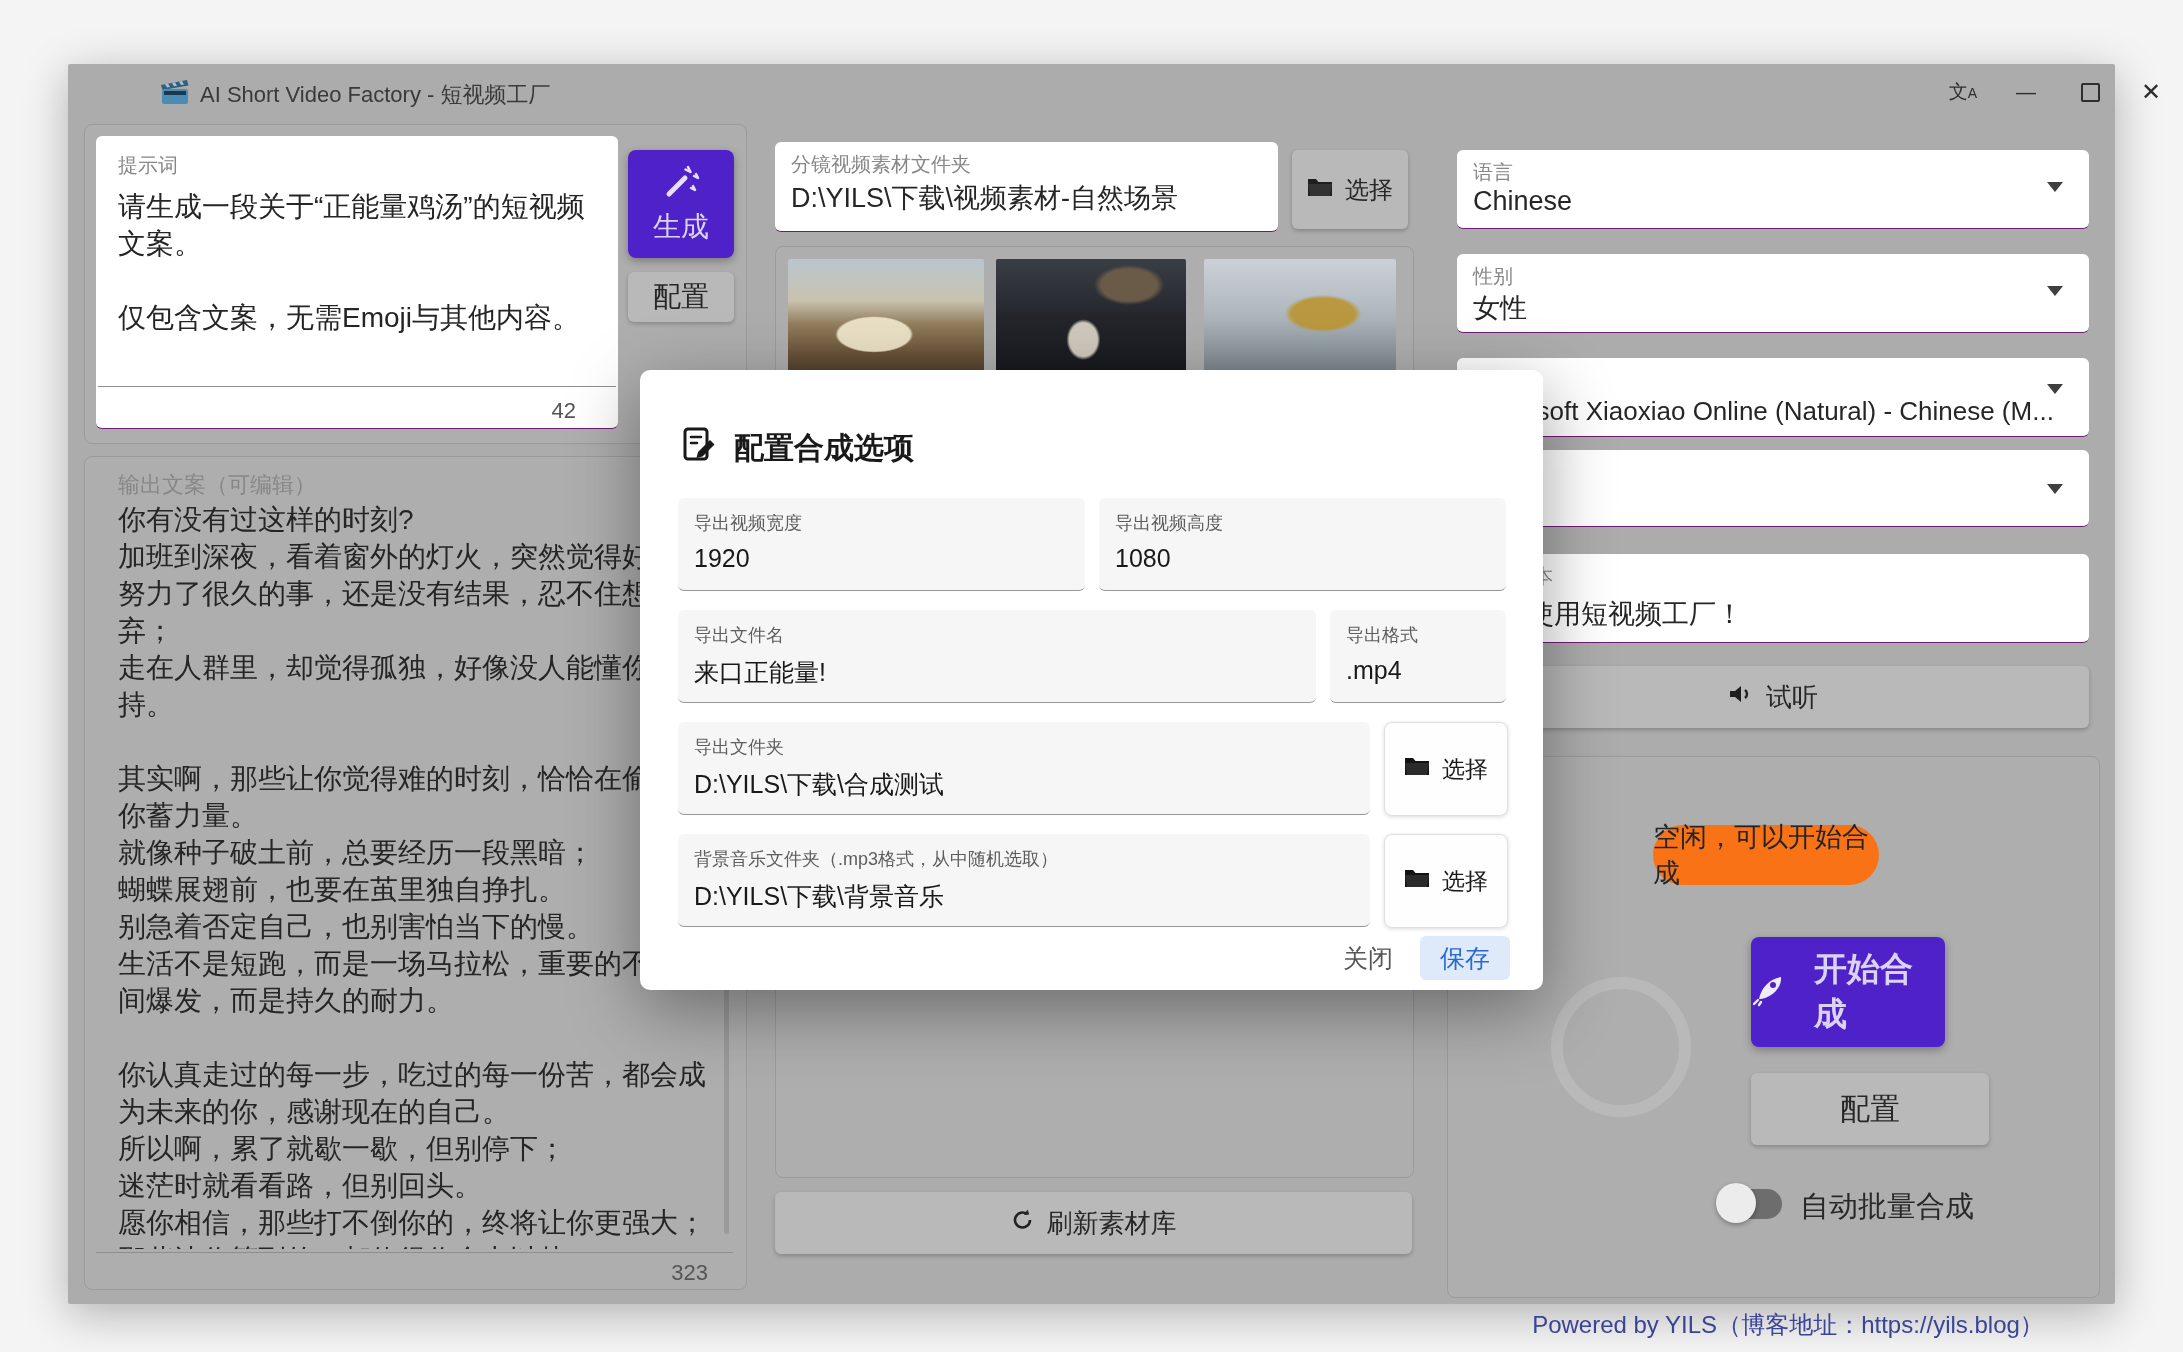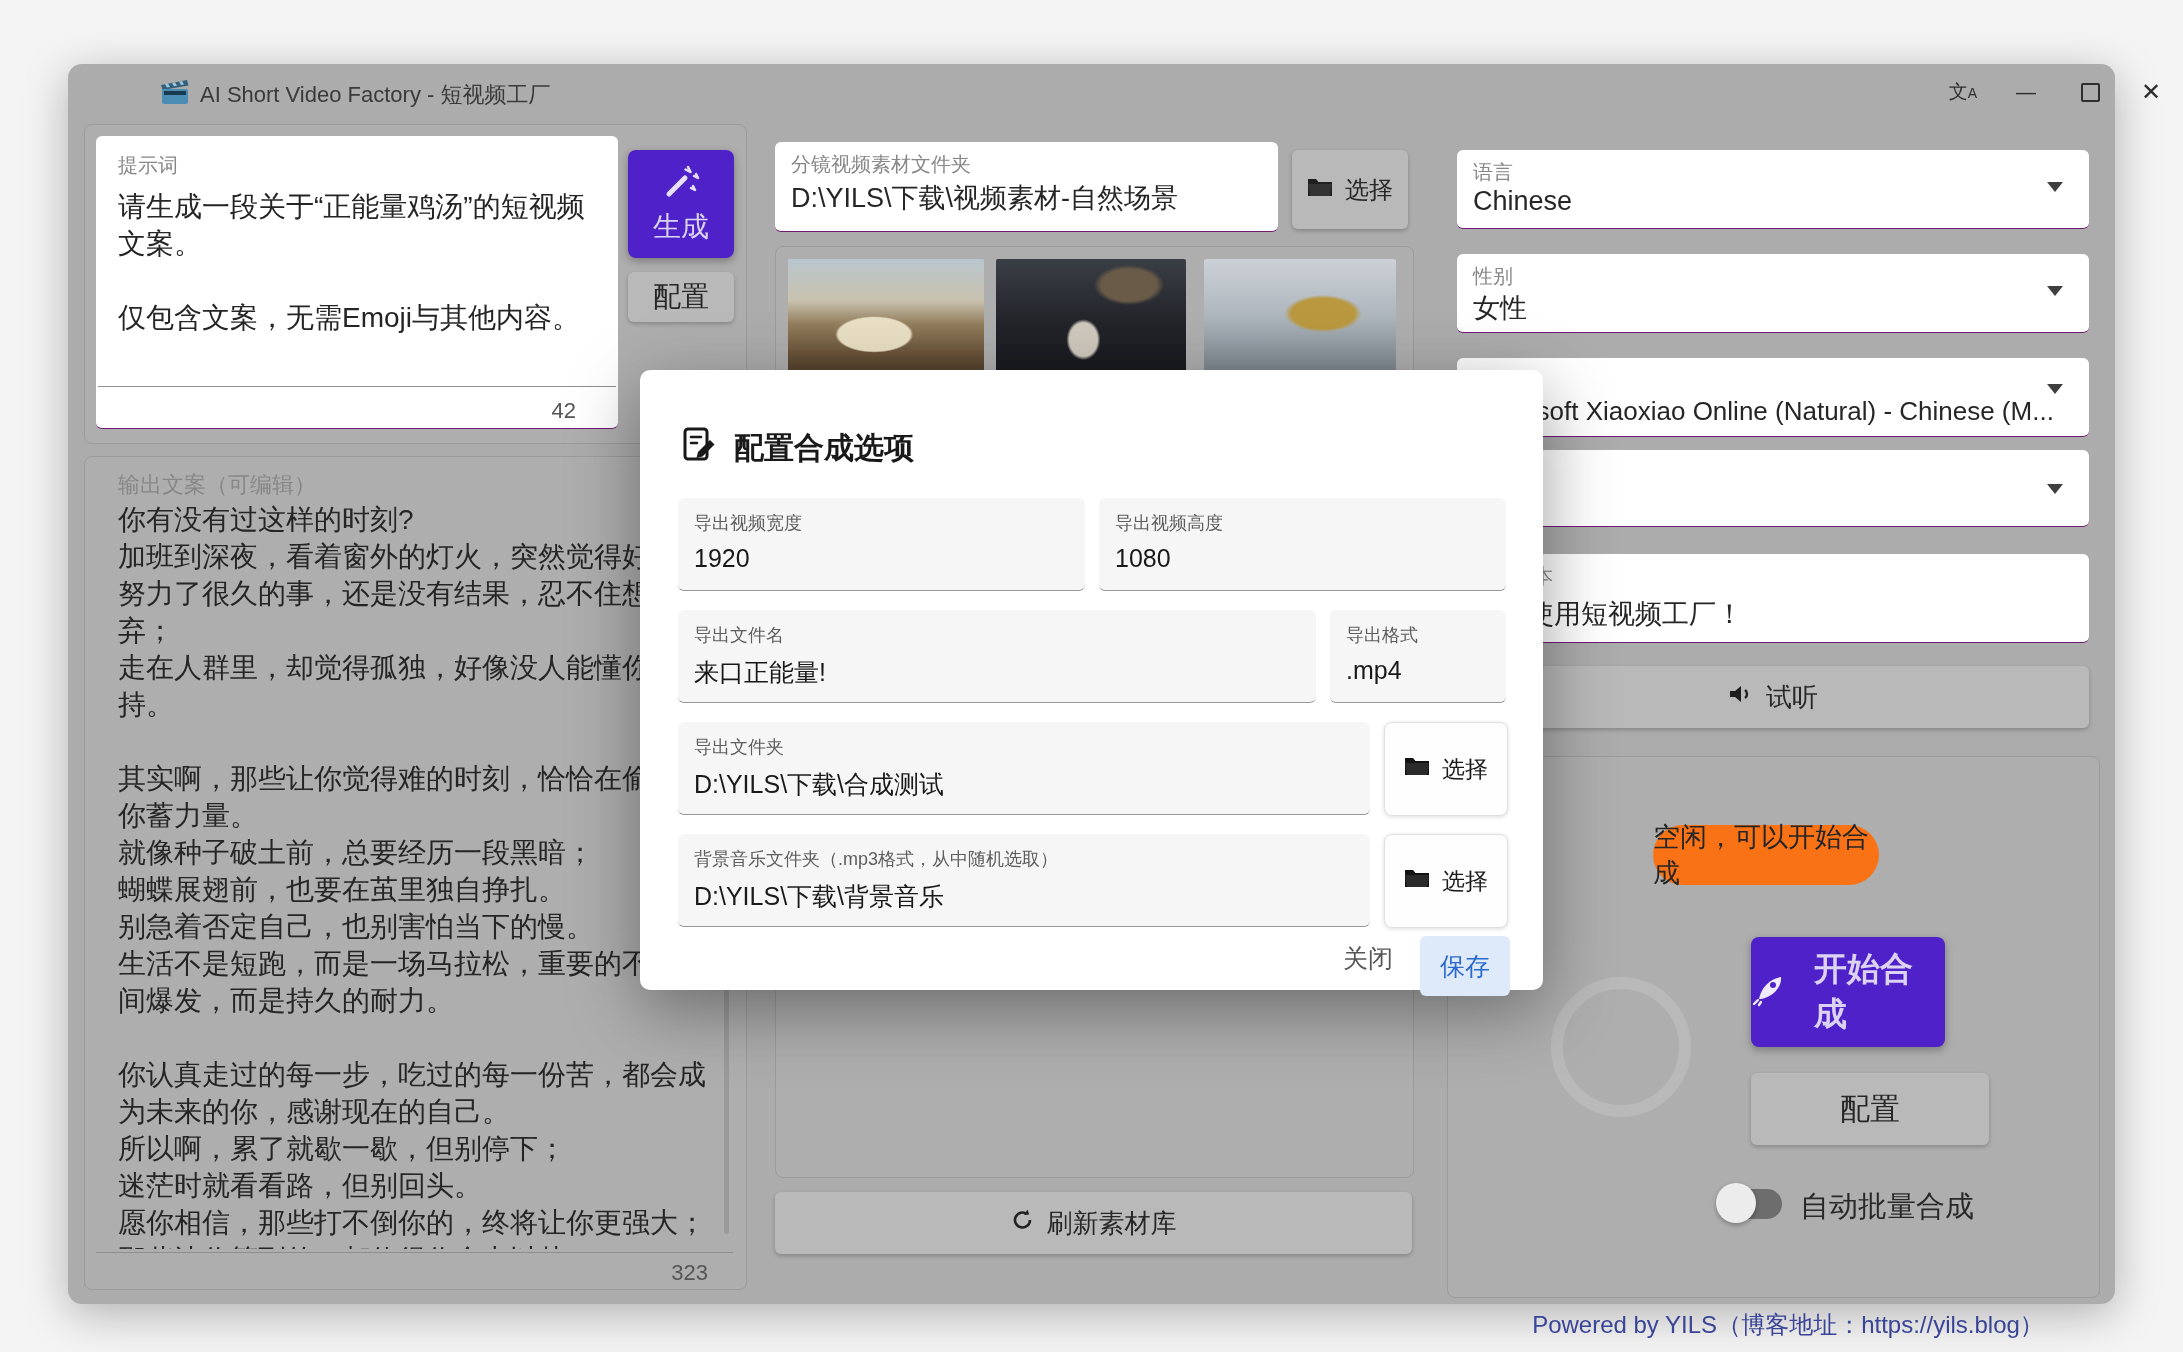--- a/index.html
+++ b/index.html
@@ -1,21 +1,21 @@
 <!DOCTYPE html>
 <html><head>
 <meta charset="utf-8">
 <style>
   html,body{margin:0;padding:0;background:#f3f3f3;}
   .stage{position:relative;width:2183px;height:1352px;background:#f4f4f4;overflow:hidden;
          font-family:"Liberation Sans","DejaVu Sans",sans-serif;}
   .abs{position:absolute;}
 
   
-  .win{left:68px;top:64px;width:2047px;height:1240px;background:#acacac;border-radius:14px;
+  .win{left:68px;top:64px;width:2047px;height:1240px;background:#acacac;border-radius:2px;
        box-shadow:0 10px 45px rgba(0,0,0,.28);}
   .titlebar{left:0;top:0;width:100%;height:54px;}
   .title-text{left:132px;top:16px;font-size:22px;color:#3a3a3a;}
   .tb-btn{top:12px;width:44px;height:32px;display:flex;align-items:center;justify-content:center;
           color:#2e2e2e;font-size:20px;}
   .max-glyph{display:inline-block;width:15px;height:15px;border:2px solid #2e2e2e;border-radius:2px;}
   .card{background:#aeaeae;border:1px solid #9b9b9b;border-radius:8px;}
   .dfield{background:#ffffff;border-radius:6px;border-bottom:1px solid #701a75;}
   .dlabel{color:#878787;font-size:20px;}
   .dvalue{color:#262626;font-size:27px;white-space:nowrap;overflow:hidden;}
@@ -280,16 +280,16 @@
       <span>
         <svg width="26" height="22" viewBox="0 0 26 22">
             <path d="M1 3 h8 l2.5 3 H25 v14 H1 Z" fill="#141414"></path>
             <path d="M1 8 h24 l-2 12 H3 Z" fill="#2b2b2b"></path>
           </svg>
       </span>
       <span>选择</span>
     </div>
 
     <div class="abs closebtn" style="left:690px;top:566px;width:76px;height:44px;">关闭</div>
-    <div class="abs save" style="left:780px;top:566px;width:90px;height:60px;">保存</div>
+    <div class="abs save" style="left:780px;top:566px;width:90px;height:44px;">保存</div>
   </div>
 
 </div>
 
 </body></html>

